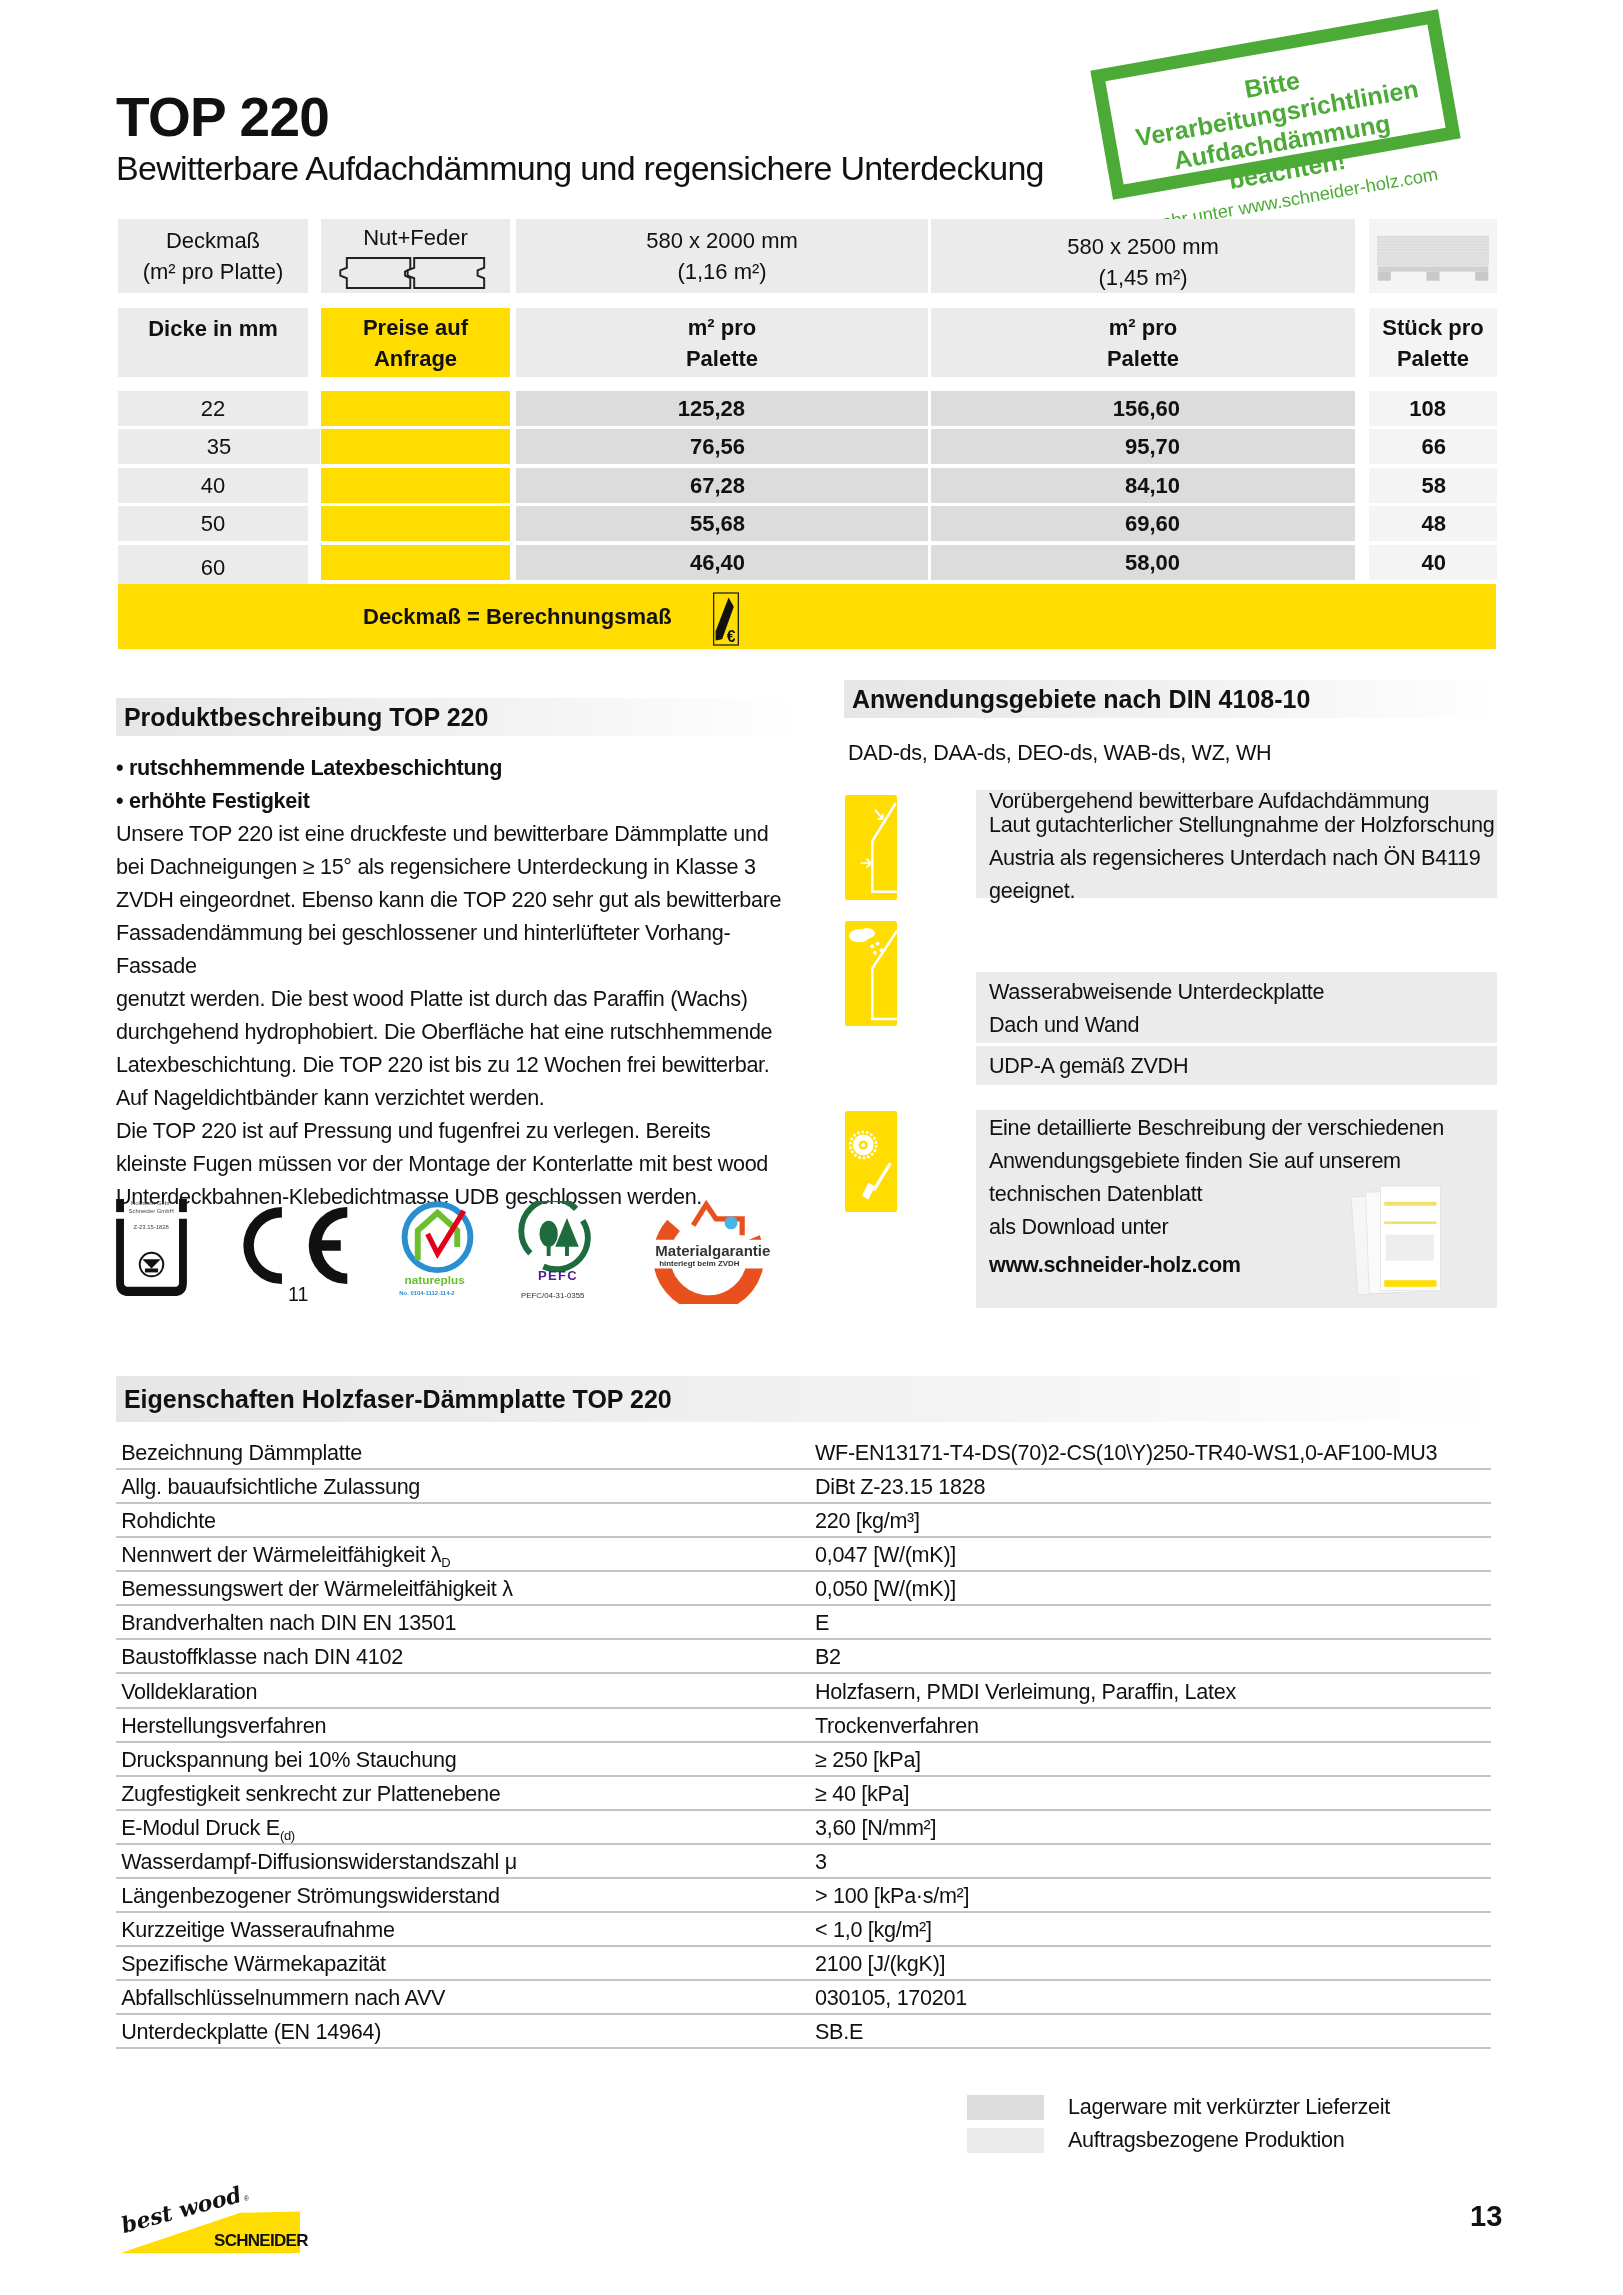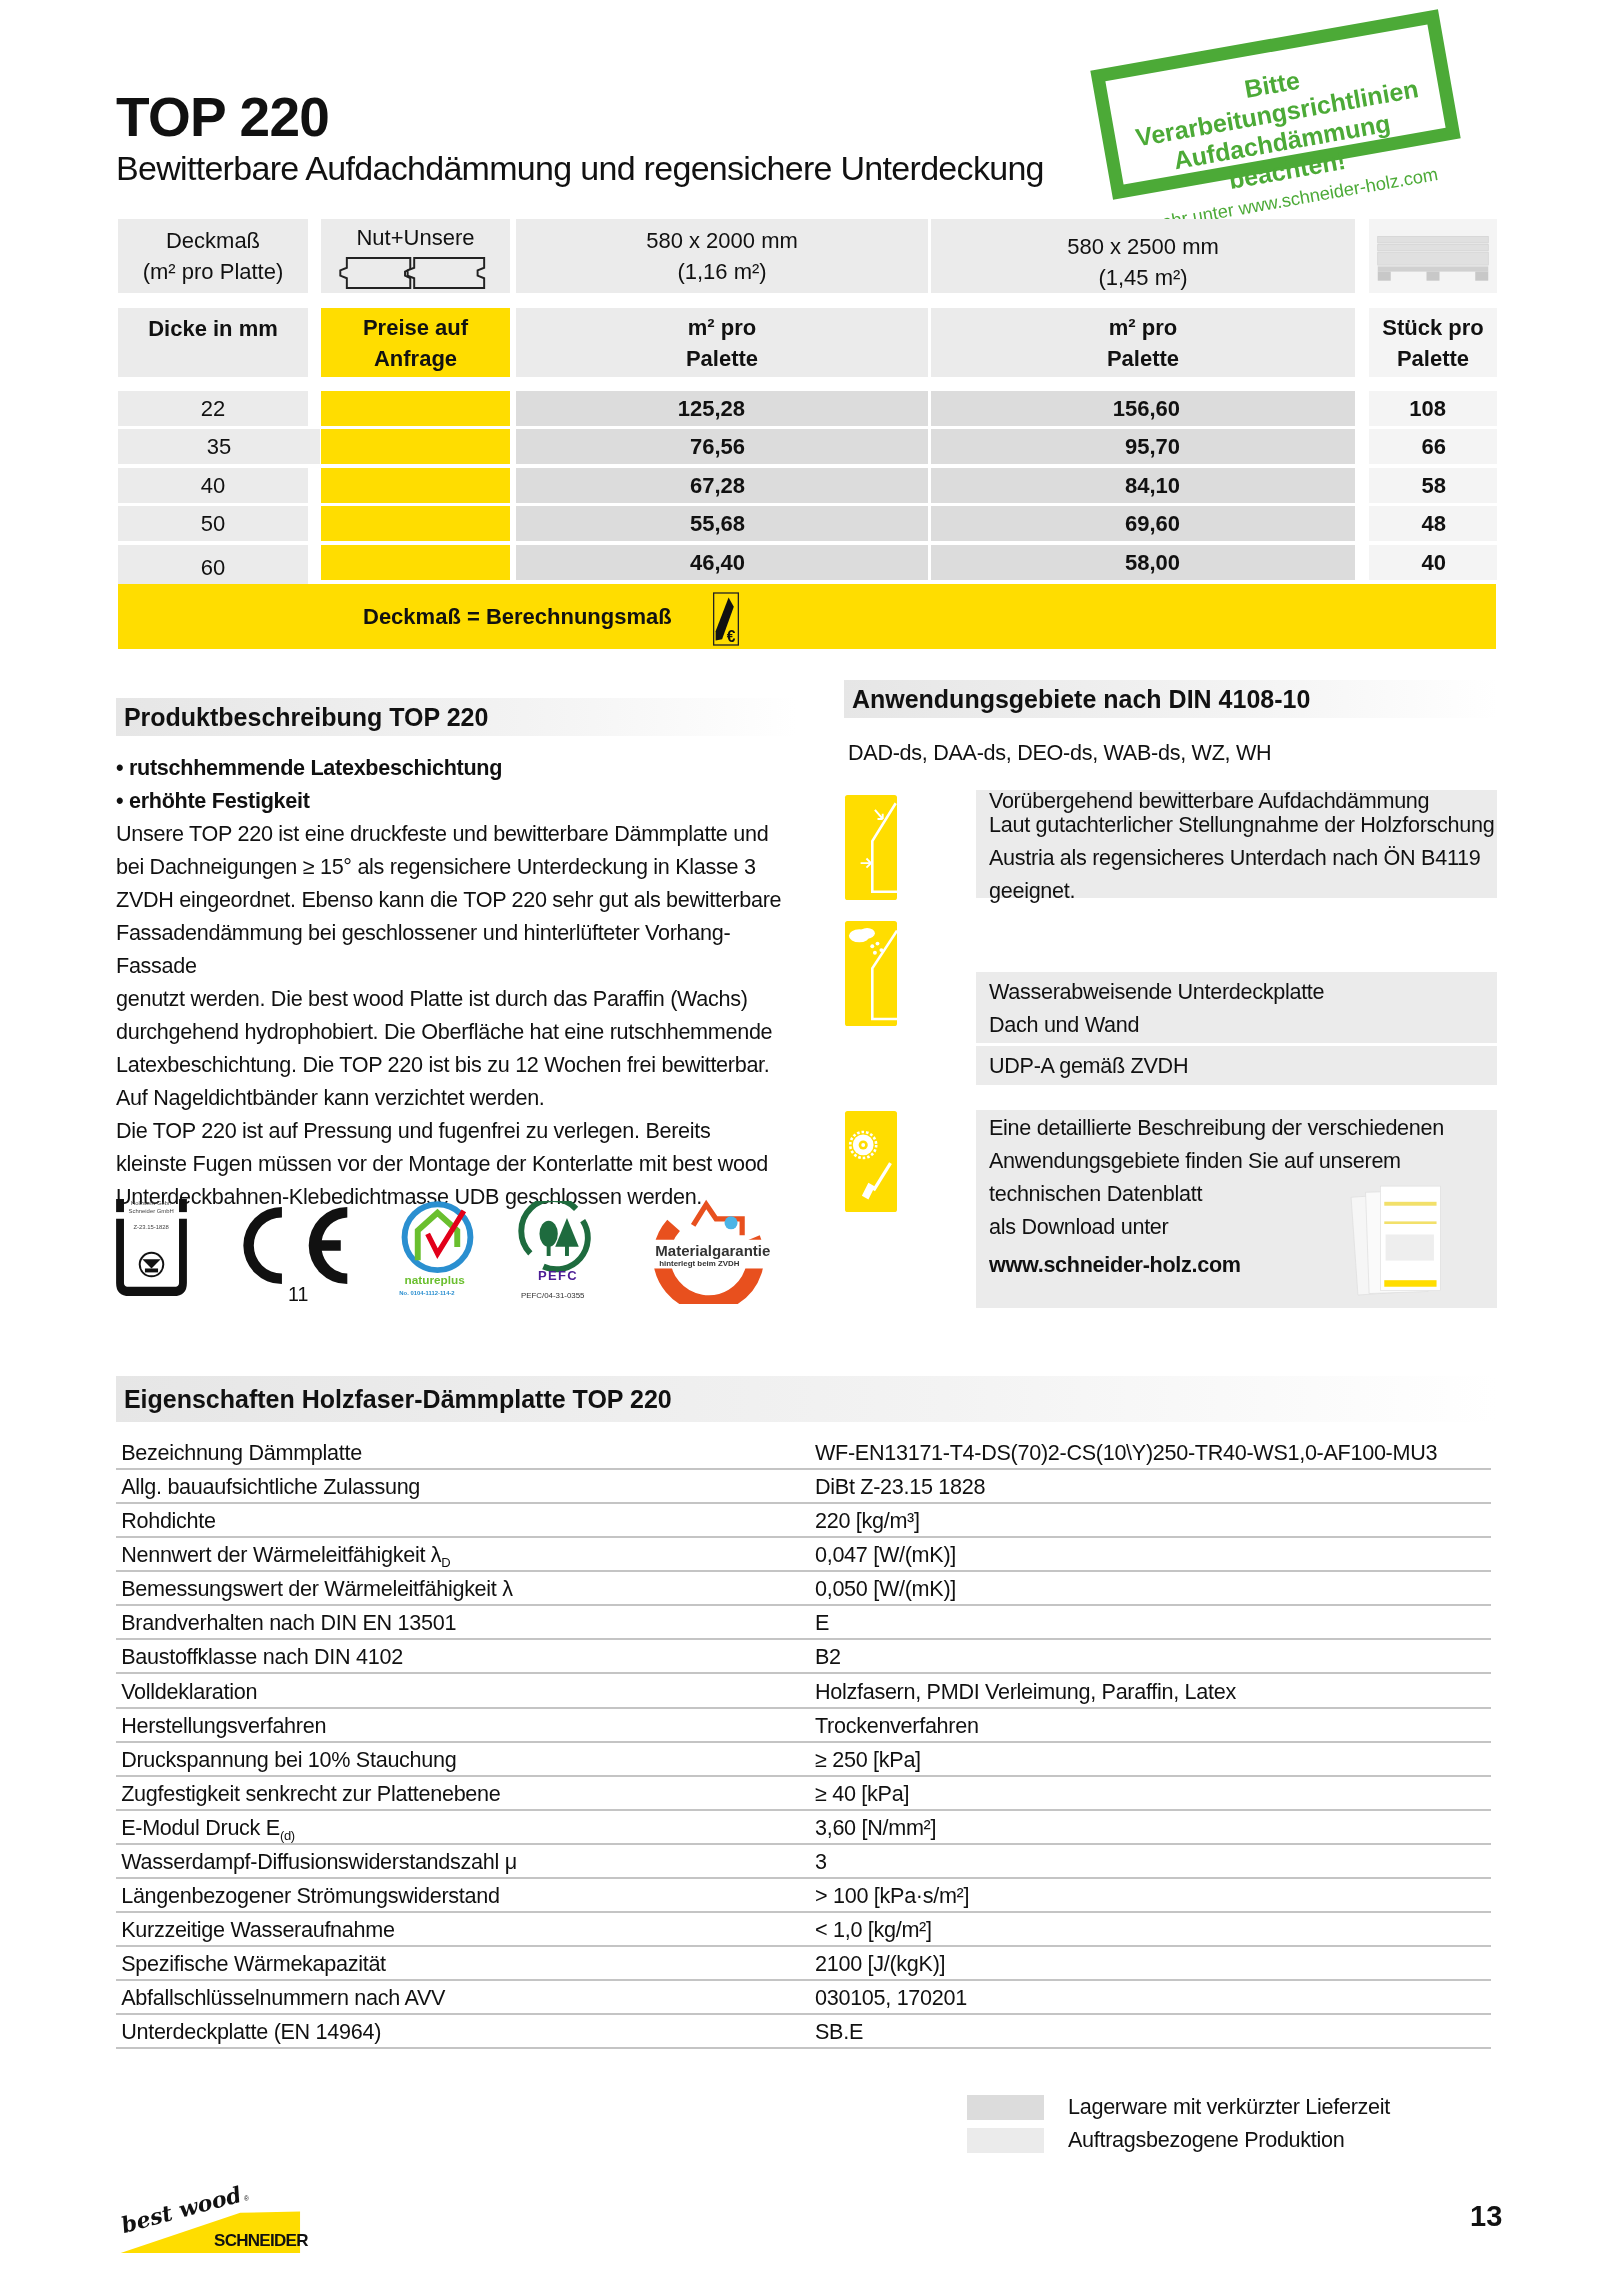--- a/index.html
+++ b/index.html
@@ -61,21 +61,21 @@
   <div class="l2">Aufdachdämmung beachten!</div>
   <div class="l3">mehr unter www.schneider-holz.com</div>
 </div>
 
 <div>
   <div class="tcell g1" style="left:118px;top:219px;width:190px;height:74px;flex-direction:column;">
     <span>Deckmaß</span>
     <span>(m² pro Platte)</span>
   </div>
   <div class="tcell g1" style="left:321px;top:219px;width:189px;height:74px;flex-direction:column;">
-    <span>Nut+Unsere</span>
+    <span>Nut+Feder</span>
     <svg class="tongue" width="157" height="34" viewBox="0 0 240 52">
       <path d="M15 3 H112 V20 L104 24 L104 30 L112 34 V49 H15 V34 L5 30 V22 L15 18 Z" fill="#ebebeb" stroke="#222" stroke-width="3"></path>
       <path d="M118 3 H225 V18 L215 22 V30 L225 34 V49 H118 V34 L108 30 V22 L118 18 Z" fill="#ebebeb" stroke="#222" stroke-width="3"></path>
     </svg>
   </div>
   <div class="tcell g1" style="left:516px;top:219px;width:412px;height:74px;flex-direction:column;">
     <span>580 x 2000 mm</span>
     <span>(1,16 m²)</span>
   </div>
   <div class="tcell g1" style="left:931px;top:219px;width:424px;height:74px;flex-direction:column;justify-content:flex-end;">

